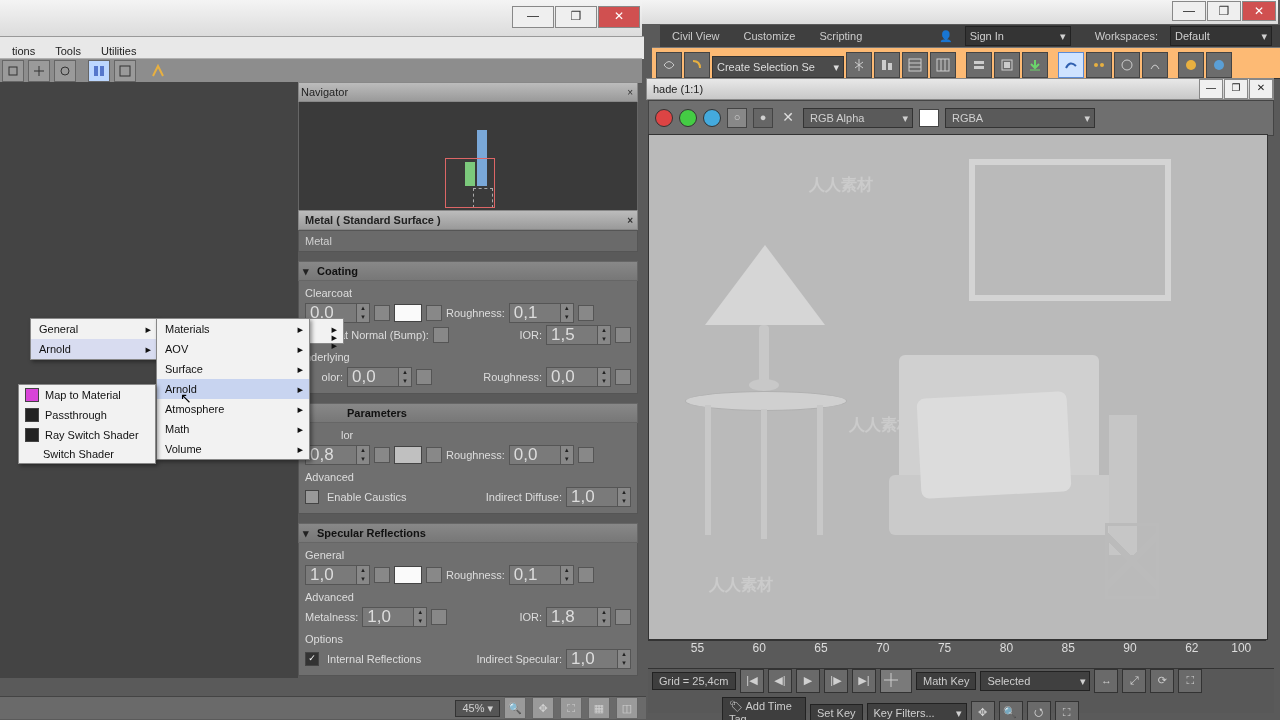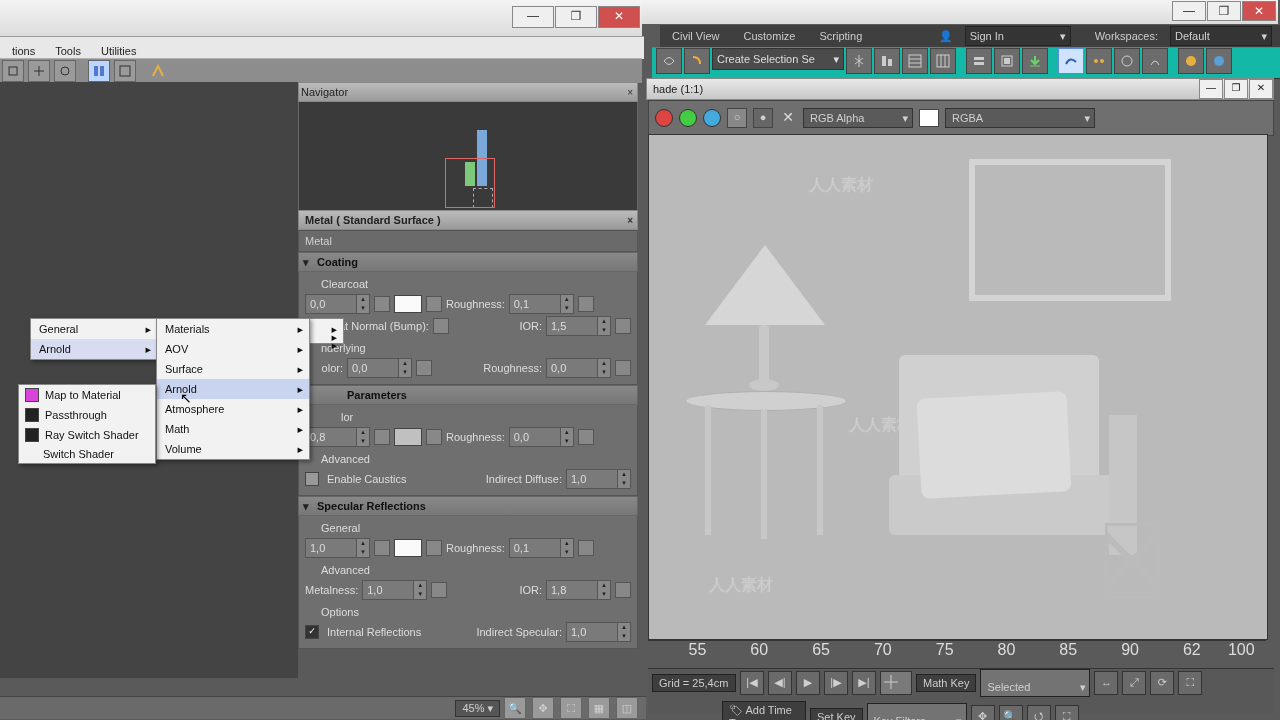--- a/index.html
+++ b/index.html
@@ -15,27 +15,27 @@
 .nav-title .x{position:absolute;right:4px;top:1px;color:#333;font-size:10px}
 .nav-body{height:108px;background:#3a3a3a;border:1px solid #666;border-top:none;position:relative}
 .nav-g{position:absolute;left:166px;top:60px;width:10px;height:24px;background:#7cc97c}
 .nav-b{position:absolute;left:178px;top:28px;width:10px;height:56px;background:#7aa8d8}
 .nav-sel{position:absolute;left:174px;top:86px;width:18px;height:18px;border:1px dashed #aaa}
 .nav-rect{position:absolute;left:146px;top:56px;width:48px;height:48px;border:1px solid #d66}
 .params{position:absolute;top:210px;left:298px;width:340px;height:500px;overflow:hidden}
 .mat-title{height:18px;background:linear-gradient(#bcbcbc,#9a9a9a);color:#222;padding-left:6px;line-height:18px;border:1px solid #888;font-weight:bold;position:relative}
 .mat-title .x{position:absolute;right:4px;top:1px;color:#333;font-size:10px}
 .mat-name{height:20px;background:#6a6a6a;border:1px solid #555;padding-left:6px;line-height:20px}
-.rollout{background:linear-gradient(#888,#777);height:18px;line-height:18px;color:#111;font-weight:bold;padding-left:18px;margin-top:0;border:1px solid #666;position:relative}
+.rollout{background:linear-gradient(#888,#777);height:18px;line-height:18px;color:#111;font-weight:bold;padding-left:18px;margin-top:9px;border:1px solid #666;position:relative}
 .rollout:before{content:"▾";position:absolute;left:4px;top:0;color:#222}
 .pgroup{background:#6f6f6f;border:1px solid #555;border-top:none;padding:4px 6px}
-.pgroup .sub{color:#ddd;margin:2px 0 4px 16px}
+.pgroup .sub{color:#ddd;margin:2px 0 4px 0}
 .row{display:flex;align-items:center;gap:4px;margin:2px 0}
 .spinner{display:inline-flex;align-items:center;background:#7a7a7a;border:1px solid #555;height:18px}
-.spinner input{width:44px;border:none;background:transparent;color:#ddd;padding-left:4px;font-size:11px;outline:none}
+.spinner input{width:44px;border:none;background:transparent;color:#ddd;padding-left:4px;font-size:17px;outline:none}
 .spinner .updn{width:12px;height:18px;background:#888;border-left:1px solid #555;display:flex;flex-direction:column}
 .spinner .updn span{height:9px;font-size:7px;text-align:center;line-height:8px;color:#222}
 .swatch{width:26px;height:16px;border:1px solid #444;display:inline-block}
 .sq{width:14px;height:14px;border:1px solid #555;background:#888;display:inline-block}
 .lbl{color:#ddd}
 .chk{width:12px;height:12px;border:1px solid #444;background:#999;display:inline-block;margin-right:4px}
 .context-l1{position:absolute;top:318px;left:30px;width:126px;background:#f2f2f2;border:1px solid #888;box-shadow:2px 2px 4px rgba(0,0,0,.4);color:#111;z-index:60}
 .context-l1 .mi{padding:4px 8px;position:relative}
 .context-l1 .mi.sel{background:#d8dcf0}
 .context-l1 .mi .arr{position:absolute;right:6px;top:4px}
@@ -50,21 +50,21 @@
 .arrowcol div{padding:4px 8px;position:relative}
 .arrowcol div .arr{position:absolute;right:6px;top:4px}
 .right-menu{position:absolute;top:25px;left:660px;right:0;height:22px;background:#3f3f3f;display:flex;align-items:center;gap:8px;padding-left:4px}
 .right-menu span{color:#ccc;padding:2px 8px}
 .signin{margin-left:auto;display:flex;align-items:center;gap:4px}
 .signin .dd{background:#343434;border:1px solid #222;width:100px;height:18px;line-height:18px;padding-left:4px;position:relative}
 .signin .dd:after{content:"▾";position:absolute;right:4px}
 .ws{display:flex;align-items:center;gap:4px;margin:0 8px}
 .ws .dd{background:#343434;border:1px solid #222;width:96px;height:18px;line-height:18px;padding-left:4px;position:relative}
 .ws .dd:after{content:"▾";position:absolute;right:4px}
-.right-toolbar{position:absolute;top:47px;left:652px;right:0;height:30px;background:#14b8a6;display:flex;align-items:flex-start;gap:2px;padding-left:4px;border-top:1px solid #777;border-bottom:1px solid #333}
+.right-toolbar{position:absolute;top:47px;left:652px;right:0;height:30px;background:#fdba74;display:flex;align-items:flex-end;gap:2px;padding-left:4px;border-top:1px solid #777;border-bottom:1px solid #333}
 .rtb{width:24px;height:24px;border:1px solid #444;background:#6c6c6c;display:flex;align-items:center;justify-content:center}
 .rtb.on{background:#cfe3ff;border:1px solid #5b8bd6}
 .rtdd{width:126px;height:20px;background:#4b4b4b;border:1px solid #333;padding-left:4px;line-height:20px;position:relative;color:#ddd}
 .rtdd:after{content:"▾";position:absolute;right:4px}
 .vtab{position:absolute;top:78px;left:646px;width:620px;height:20px;background:linear-gradient(#e8e8e8,#c8c8c8);border:1px solid #888;color:#222;line-height:20px;padding-left:6px}
 .vtab .winbtns{position:absolute;right:0;top:0;display:flex}
 .vtab .winbtns div{width:22px;height:18px;border:1px solid #888;background:#f0f0f0;text-align:center;margin-left:1px;font-size:10px;line-height:16px}
 .vp-tool{position:absolute;top:100px;left:648px;width:618px;height:34px;background:#6f6f6f;border:1px solid #444;display:flex;align-items:center;gap:6px;padding-left:6px}
 .vp-tool .circ{width:16px;height:16px;border-radius:50%;border:1px solid #333}
 .vp-tool .ico{width:18px;height:18px;border:1px solid #444;background:#888;text-align:center;line-height:16px}
@@ -80,25 +80,25 @@
 .frame{position:absolute;left:320px;top:24px;width:190px;height:130px;border:6px solid #d4d4d4}
 .chair{position:absolute;left:220px;top:220px;width:280px;height:240px}
 .chair .back{position:absolute;left:30px;top:0;width:200px;height:140px;background:#d0d0d0;border-radius:6px}
 .chair .seat{position:absolute;left:20px;top:120px;width:230px;height:60px;background:#cacaca;border-radius:6px}
 .chair .pillow{position:absolute;left:50px;top:40px;width:150px;height:100px;background:#dcdcdc;border-radius:8px;transform:rotate(-3deg)}
 .chair .arm-r{position:absolute;left:240px;top:60px;width:28px;height:140px;background:#c6c6c6}
 .chair .leg-x{position:absolute;left:236px;top:168px;width:48px;height:70px;border:3px solid #bbb;background:transparent}
 .chair .leg-x:before{content:"";position:absolute;left:0;top:0;width:48px;height:70px;background:linear-gradient(45deg,transparent 46%,#bbb 46%,#bbb 54%,transparent 54%),linear-gradient(-45deg,transparent 46%,#bbb 46%,#bbb 54%,transparent 54%)}
 .timeline{position:absolute;top:640px;left:648px;width:618px;height:28px;background:#5a5a5a;border-top:1px solid #333;display:flex;align-items:center;color:#ccc}
 .tl-ticks{position:relative;width:100%;height:100%}
-.tick{position:absolute;top:0;font-size:16px;color:#ddd;transform:translateX(-50%)}
+.tick{position:absolute;top:0;font-size:12px;color:#ddd;transform:translateX(-50%)}
 .status{position:absolute;top:668px;left:648px;width:618px;height:44px;background:#585858;border-top:1px solid #333;display:flex;align-items:center;gap:4px;padding:0 4px;flex-wrap:wrap}
 .status .sunk{background:#3e3e3e;border:1px solid #222;padding:2px 6px;color:#ccc}
 .status .btn{width:22px;height:22px;border:1px solid #333;background:#6a6a6a;text-align:center;line-height:20px}
-.status .dd{background:#737373;border:1px solid #222;height:18px;line-height:18px;padding:8px 16px 0 6px;position:relative}
+.status .dd{background:#404040;border:1px solid #222;height:18px;line-height:18px;padding:0 16px 0 6px;position:relative}
 .status .dd:after{content:"▾";position:absolute;right:4px}
 .top-window-bar{position:absolute;top:0;left:0;width:642px;height:36px;background:linear-gradient(#f4f4f4,#dcdcdc);border-bottom:1px solid #999}
 .winctl{position:absolute;top:6px;right:2px;display:flex}
 .winctl div{width:40px;height:20px;border:1px solid #888;background:#efefef;margin-left:1px;text-align:center;line-height:18px;color:#333;font-size:12px}
 .winctl .close{background:#d05050;color:#fff}
 .secwin{position:absolute;top:0;left:642px;width:636px;height:24px;background:linear-gradient(#f4f4f4,#dcdcdc)}
 .secwin .winctl{top:1px}
 .secwin .winctl div{width:32px;height:18px}
 .bottom-bar{position:absolute;top:696px;left:0;width:640px;height:22px;background:#6a6a6a;border-top:1px solid #444;display:flex;align-items:center;justify-content:flex-end;gap:2px;padding-right:6px}
 .bottom-bar .zoom{background:#555;border:1px solid #333;padding:1px 6px}

